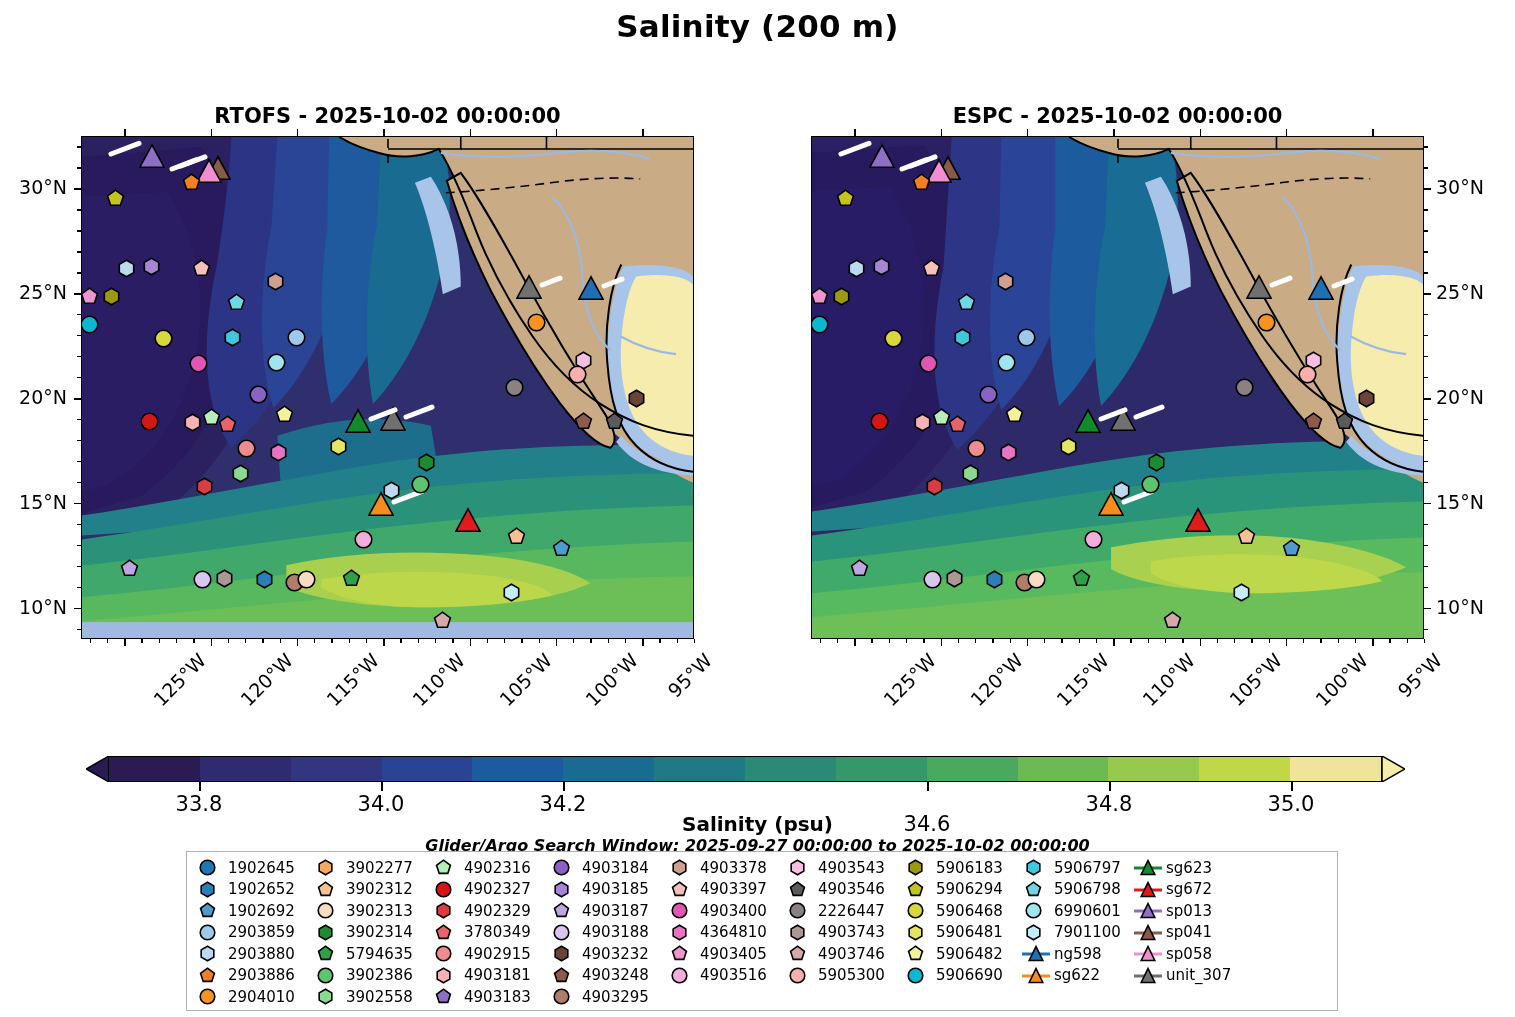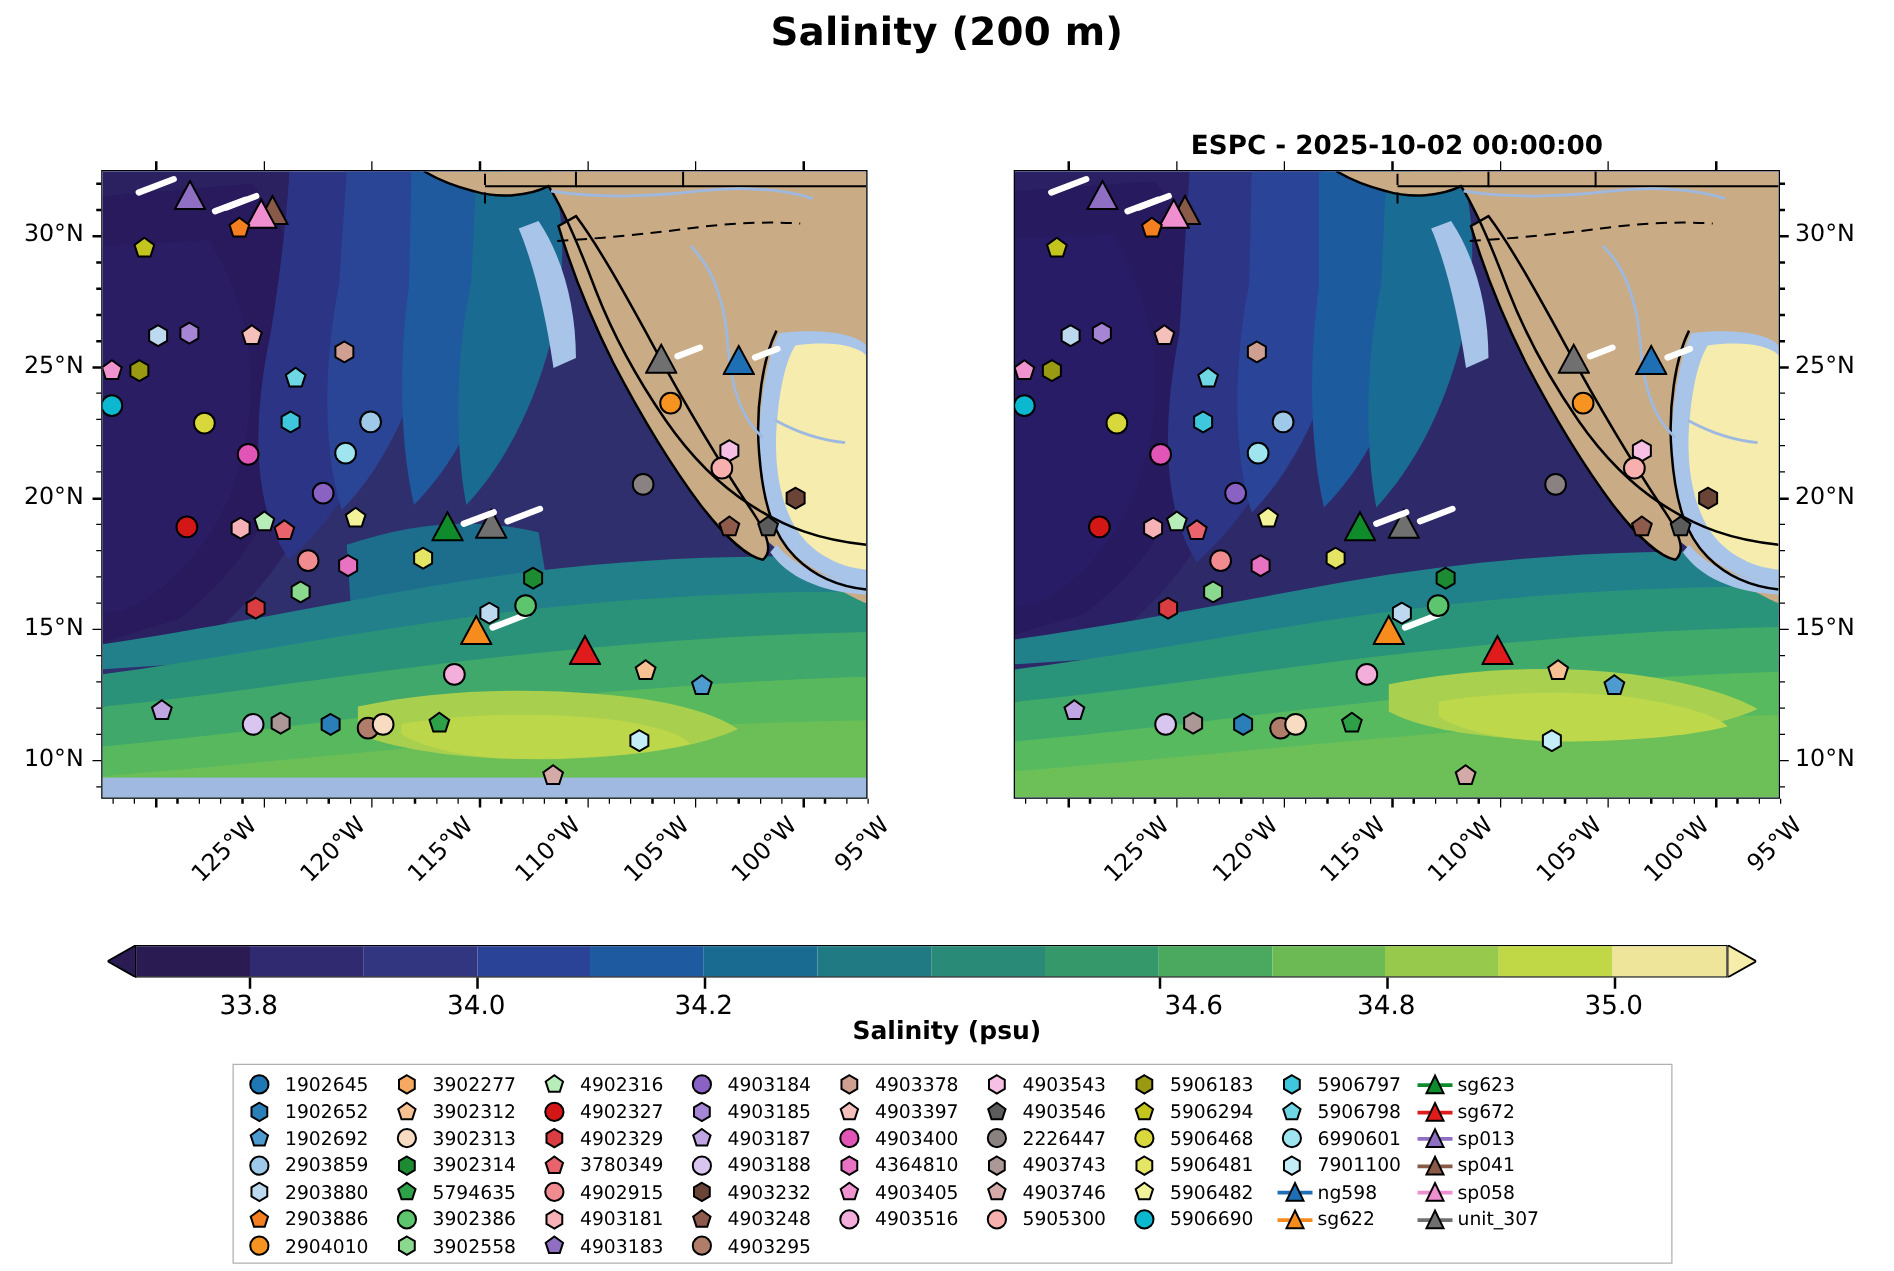--- a/index.html
+++ b/index.html
@@ -64,20 +64,21 @@
   .w-std{width:118px;}
   .w-gl{width:112px;}
 </style>
 </head>
 <body>
 
 <div class="fig">
 
   <div id="main-title">Salinity (200 m)</div>
 
+  <div class="panel-title" id="title-rtofs">RTOFS - 2025-10-02 00:00:00</div>
   <div class="panel-title" id="title-espc">ESPC - 2025-10-02 00:00:00</div>
 
   <div class="panel" id="panel-rtofs">
     <div class="layer">
       <svg class="mapsvg" viewBox="0 0 613 503" preserveAspectRatio="none">
         <defs>
           <clipPath id="pc1">
               <rect x="0" y="0" width="613" height="503"></rect>
             </clipPath>
         </defs>
@@ -778,29 +779,30 @@
         </svg>
     </div>
     <div id="cbar-ticks">
         <div class="cb-tick" style="left: 113px;"></div>
         <div class="cb-lab" style="left: 113px;">33.8</div>
         <div class="cb-tick" style="left: 295px;"></div>
         <div class="cb-lab" style="left: 295px;">34.0</div>
         <div class="cb-tick" style="left: 477px;"></div>
         <div class="cb-lab" style="left: 477px;">34.2</div>
         <div class="cb-tick" style="left: 841px;"></div>
-        <div class="cb-lab" style="left: 869px;">34.6</div>
+        <div class="cb-lab" style="left: 841px; margin-top: 20px;">34.6</div>
         <div class="cb-tick" style="left: 1023px;"></div>
         <div class="cb-lab" style="left: 1023px;">34.8</div>
         <div class="cb-tick" style="left: 1205px;"></div>
         <div class="cb-lab" style="left: 1205px;">35.0</div>
       </div>
   </div>
   <div id="cbar-label">Salinity (psu)</div>
 
+  <div id="legend-title">Glider/Argo Search Window: 2025-09-27 00:00:00 to 2025-10-02 00:00:00</div>
   <div id="legend">
     <div id="legend-grid">
         <div class="lg-col w-std">
           <div class="lg-item">
             <span class="lg-mark">
               <span style="position:absolute;left:4px;top:2px">
                 <svg width="17" height="17" viewBox="0 0 17 17">
                   <circle cx="8.5" cy="8.5" r="7.3" fill="#1f77b4" stroke="#000" stroke-width="1.6"></circle>
                 </svg>
               </span>

